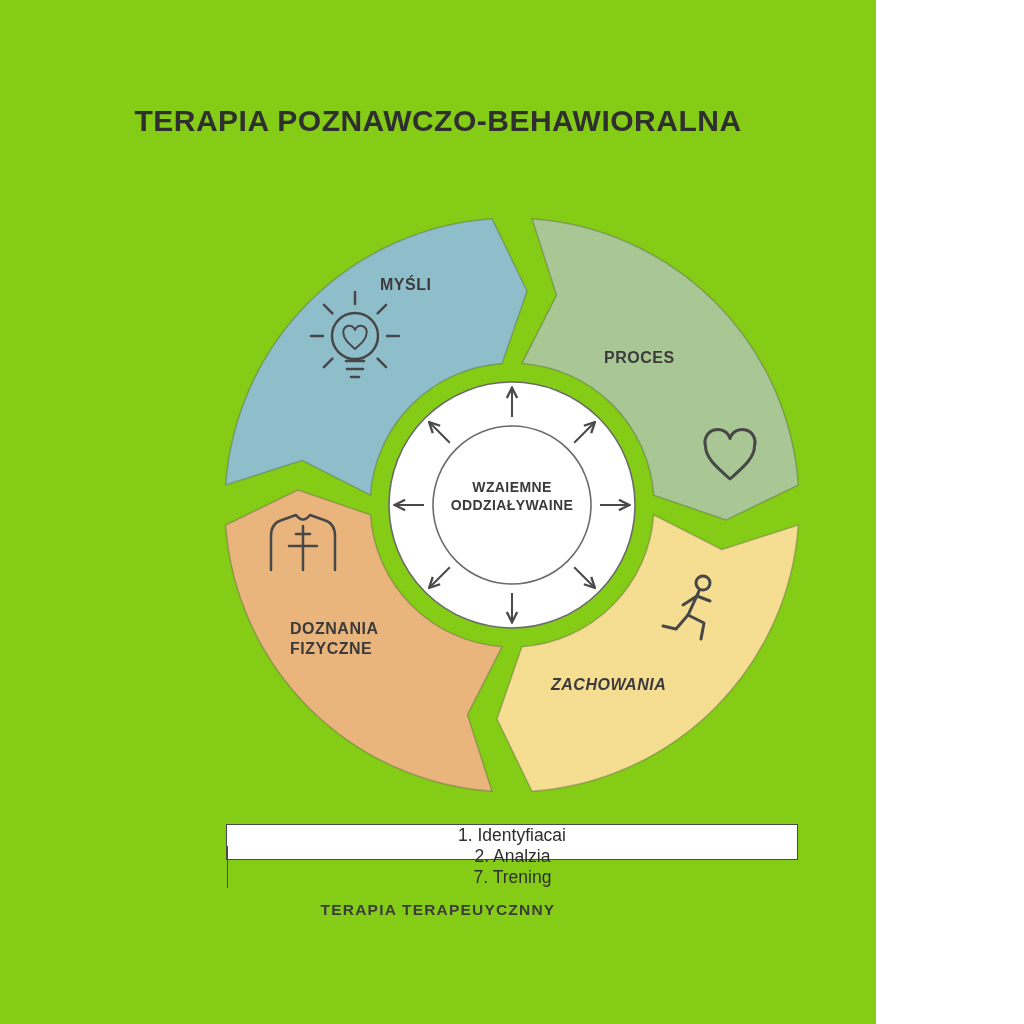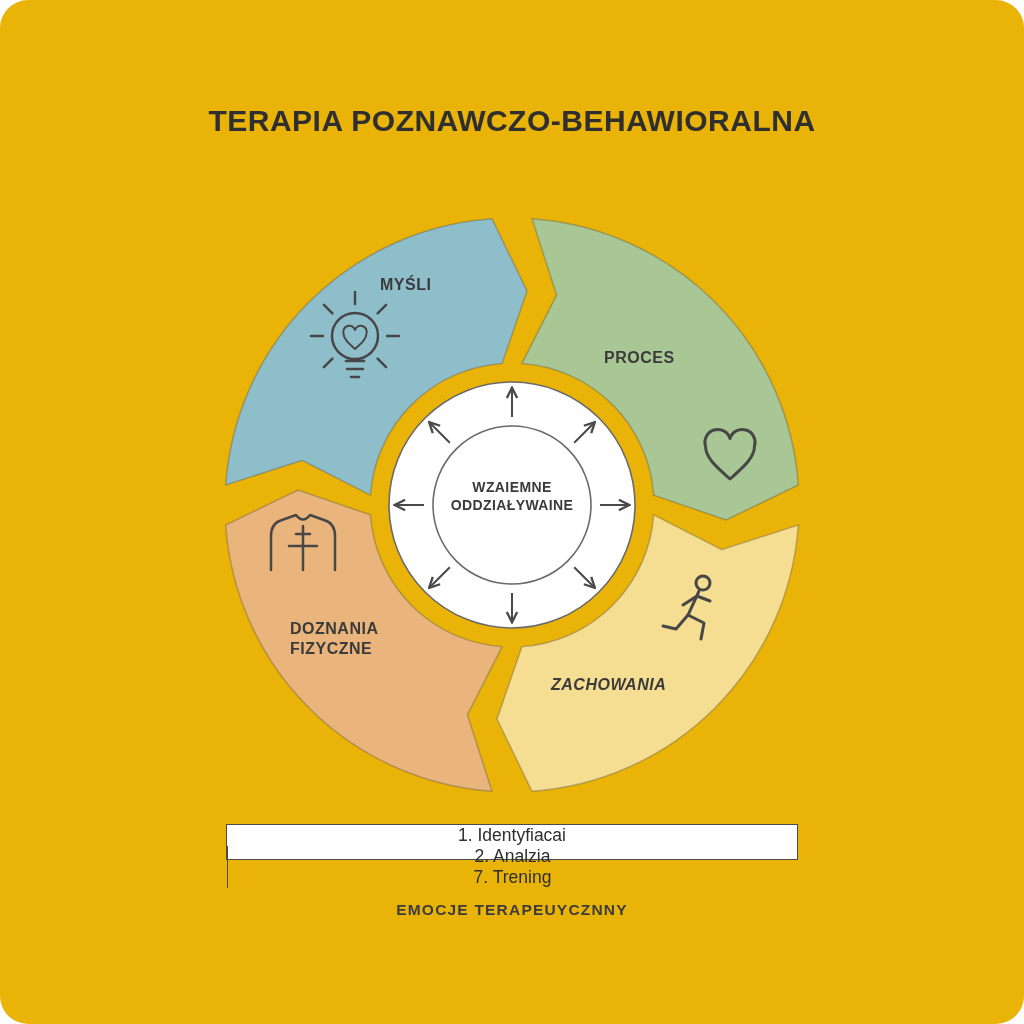--- a/index.html
+++ b/index.html
@@ -1,18 +1,18 @@
 <!DOCTYPE html>
 <html><head>
 <meta charset="utf-8">
 <style>
   html,body{margin:0;padding:0;background:#ffffff;}
   .canvas{
-    position:relative;width:1024px;height:1024px;background:#eab308;
-    font-family:"Liberation Sans", sans-serif;color:#333;overflow:hidden;border-radius:28px;
+    position:relative;width:876px;height:1024px;background:#84cc16;
+    font-family:"Liberation Sans", sans-serif;color:#333;overflow:hidden;
   }
   .diagram-svg{position:absolute;left:0;top:0;width:1024px;height:1024px;}
   .segment{stroke:rgba(80,80,80,0.35);stroke-width:1.5;}
   .center-circle{fill:#ffffff;stroke:#6a6a6a;stroke-width:1.6;}
   .radial-arrow{stroke:#4a4a4a;stroke-width:2;fill:none;}
   .line-icon{stroke:#474747;fill:none;stroke-linecap:round;stroke-linejoin:round;}
   .page-title{
     position:absolute;left:0;right:0;top:104px;text-align:center;
     font-size:30px;font-weight:700;letter-spacing:.5px;color:#2f2f2f;
   }
@@ -106,15 +106,15 @@
   <div class="seg-label" style="left:290px;top:619px;width:120px;">DOZNANIA FIZYCZNE</div>
 
   <div class="center-label">WZAIEMNE ODDZIAŁYWAINE</div>
 
   <div class="steps-table">
     <div class="cell">1. Identyfiacai</div>
     <div class="cell">2. Analzia</div>
     <div class="cell">7. Trening</div>
   </div>
 
-  <div class="footer-label">EMOCJE TERAPEUYCZNNY</div>
+  <div class="footer-label">TERAPIA TERAPEUYCZNNY</div>
 
 </div>
 
 </body></html>

